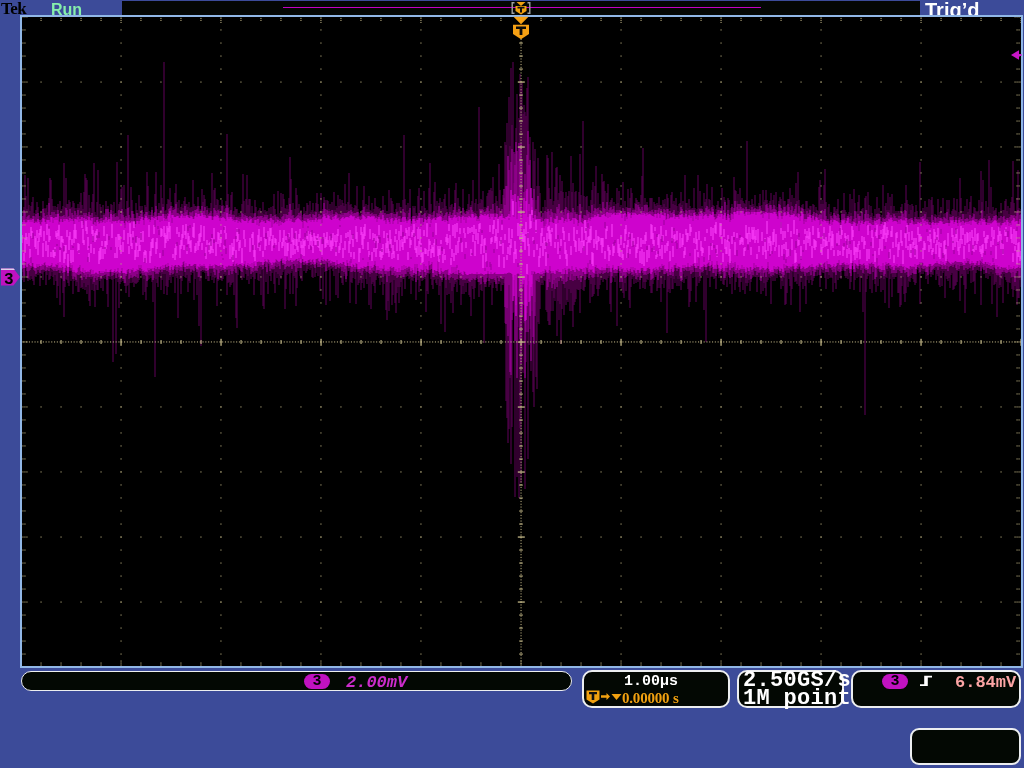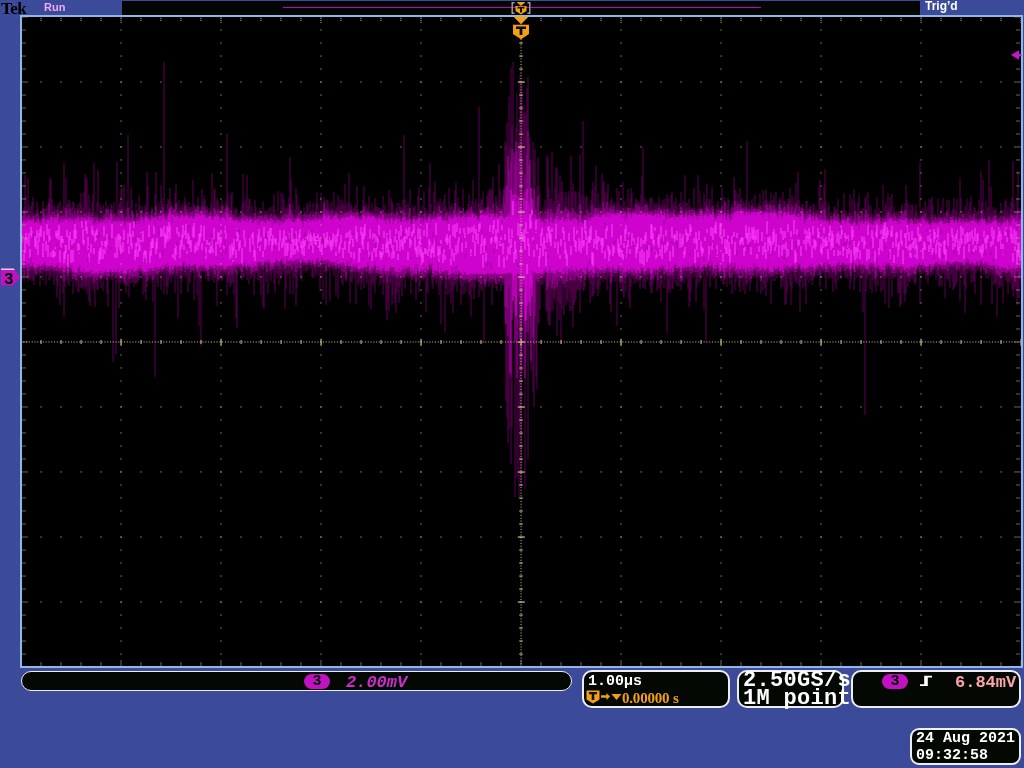--- a/index.html
+++ b/index.html
@@ -5,24 +5,24 @@
 #root{position:relative;width:1024px;height:768px;background:#3c4b99;overflow:hidden;
   font-family:"Liberation Mono",monospace;}
 .abs{position:absolute;}
 .ro{font-family:"Liberation Mono",monospace;font-weight:bold;white-space:pre;}
 .bx{position:absolute;background:#030803;border:2px solid #eceef0;border-radius:10px;box-sizing:border-box;}
 </style></head>
 <body>
 <div id="root">
 
 <div class="abs" style="left:1px;top:-1px;color:#000;font-family:'Liberation Serif',serif;font-weight:bold;font-size:17px;letter-spacing:-0.5px;">Tek</div>
-<div class="abs" style="left:44px;top:1px;color:#f0abfc;font-family:'Liberation Sans',sans-serif;font-weight:600;font-size:11px;">Run</div>
+<div class="abs" style="left:51px;top:1px;color:#86efac;font-family:'Liberation Sans',sans-serif;font-weight:600;font-size:16px;">Run</div>
 <div class="abs" style="left:122px;top:1px;width:798px;height:14px;background:#040604;"></div>
 <div class="abs" style="left:283px;top:6.5px;width:478px;height:1.5px;background:#c400c4;"></div>
-<div class="abs" style="left:925px;top:-1px;color:#fff;font-family:'Liberation Sans',sans-serif;font-weight:600;font-size:12px;">Trig’d</div>
+<div class="abs" style="left:925px;top:-1px;color:#fff;font-family:'Liberation Sans',sans-serif;font-weight:600;font-size:20px;">Trig’d</div>
 <svg class="abs" style="left:0;top:0" width="1024" height="16" viewBox="0 0 1024 16">
   <path d="M511.5 2h3v1.4h-1.6v9.2h1.6V14h-3z" fill="#a0a0a0"></path>
   <path d="M530.5 2h-3v1.4h1.6v9.2h-1.6V14h3z" fill="#a0a0a0"></path>
   <path d="M516.5 2h9l-4.5 4z" fill="#f0a010"></path>
   <path d="M515.5 6h11v5l-5.5 3.5-5.5-3.5z" fill="#f0a010"></path>
   <path d="M517.5 6.8h7v1.8h-2.5v4h-2v-4h-2.5z" fill="#111"></path>
 </svg>
 
 <div class="abs" style="left:20px;top:15px;width:1003px;height:653px;background:#000;border:2px solid #91b7e7;box-sizing:border-box;"></div>
 
@@ -2017,34 +2017,33 @@
   <path d="M1 268.5h12.5l6.5 8.5-6.5 8.5H1z" fill="#c012c0"></path>
   <path d="M1 268.5h12.7l1.2 1.4H1z" fill="#ddd0ea"></path>
   <text x="4" y="283.5" font-family="Liberation Mono" font-size="16" font-weight="bold" fill="#000">3</text>
 </svg>
 
 <div class="bx" style="left:21px;top:671px;width:551px;height:20px;border-width:1.5px;"></div>
 <div class="abs" style="left:304px;top:673.5px;width:26px;height:15px;background:#c012c0;border-radius:7.5px;color:#000;font-weight:bold;font-size:15px;text-align:center;line-height:15px;">3</div>
 <div class="abs ro" style="left:346px;top:673px;font-size:17px;color:#cb2ccb;font-style:italic;">2.00mV</div>
 
 <div class="bx" style="left:582px;top:669.5px;width:148px;height:38px;"></div>
-<div class="abs ro" style="left:588px;top:672.5px;font-size:15px;color:#fff;letter-spacing:0px;">1.00µs</div>
+<div class="abs ro" style="left:624px;top:672.5px;font-size:15px;color:#fff;letter-spacing:0px;">1.00µs</div>
 <svg class="abs" style="left:586px;top:690px" width="36" height="14" viewBox="0 0 36 14">
   <path d="M0.5 0.5h13v9l-6.5 4-6.5-4z" fill="#f0a010"></path>
   <path d="M3 2h8v2.2h-2.7V10H5.7V4.2H3z" fill="#111"></path>
   <path d="M15 5.3h5.5v-2.2L24 6.5l-3.5 3.4V7.7H15z" fill="#f0a010"></path>
   <path d="M25.5 4h10L30.5 10z" fill="#f0a010"></path>
 </svg>
 <div class="abs ro" style="left:622px;top:689.5px;font-size:15px;color:#f0a010;letter-spacing:-0.2px;font-family:Liberation Serif, serif;">0.00000 s</div>
 
 <div class="bx" style="left:737px;top:670px;width:107px;height:38px;"></div>
 <div class="abs ro" style="left:743px;top:672px;font-size:22px;color:#fff;letter-spacing:0.3px;line-height:17.5px;">2.50GS/s<br>1M points</div>
 
 <div class="bx" style="left:851px;top:670px;width:170px;height:38px;"></div>
 <div class="abs" style="left:882px;top:673.5px;width:26px;height:15px;background:#c012c0;border-radius:7.5px;color:#000;font-weight:bold;font-size:15px;text-align:center;line-height:15px;">3</div>
 <svg class="abs" style="left:919px;top:674px" width="14" height="13" viewBox="0 0 14 13">
   <path d="M1 12v-1.8h4.2V1.8H13v1.8H8.8V12z" fill="#fff" stroke="none"></path>
 </svg>
 <div class="abs ro" style="left:955px;top:673px;font-size:17px;color:#fca5a5;">6.84mV</div>
 
 <div class="bx" style="left:910px;top:728px;width:111px;height:37px;border-radius:9px;"></div>
-<div class="abs ro" style="left:916px;top:731px;font-size:15px;color:#fff;line-height:16.5px;">24 Aug 2021<br>09:32:58</div>
 
 </div>
 </body></html>

